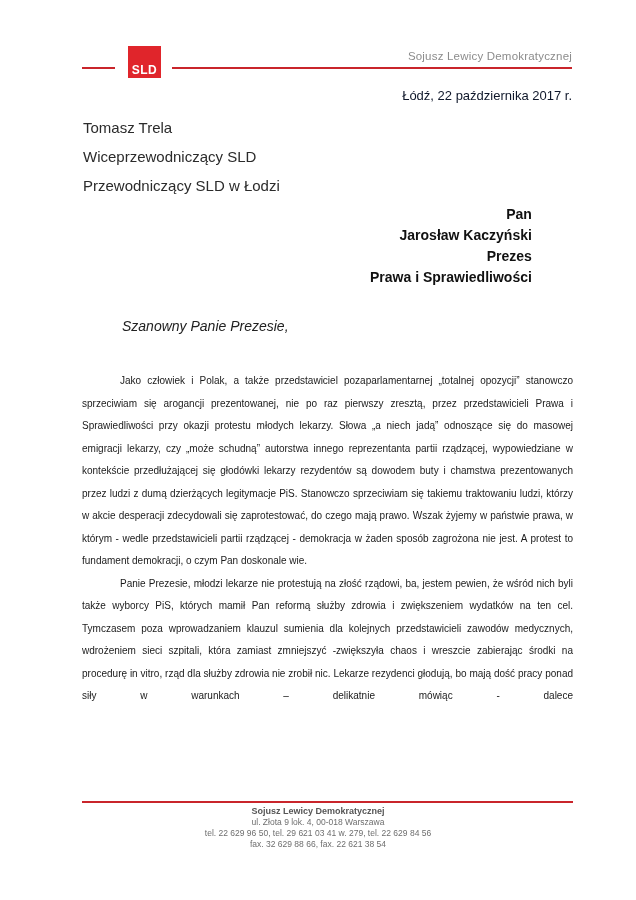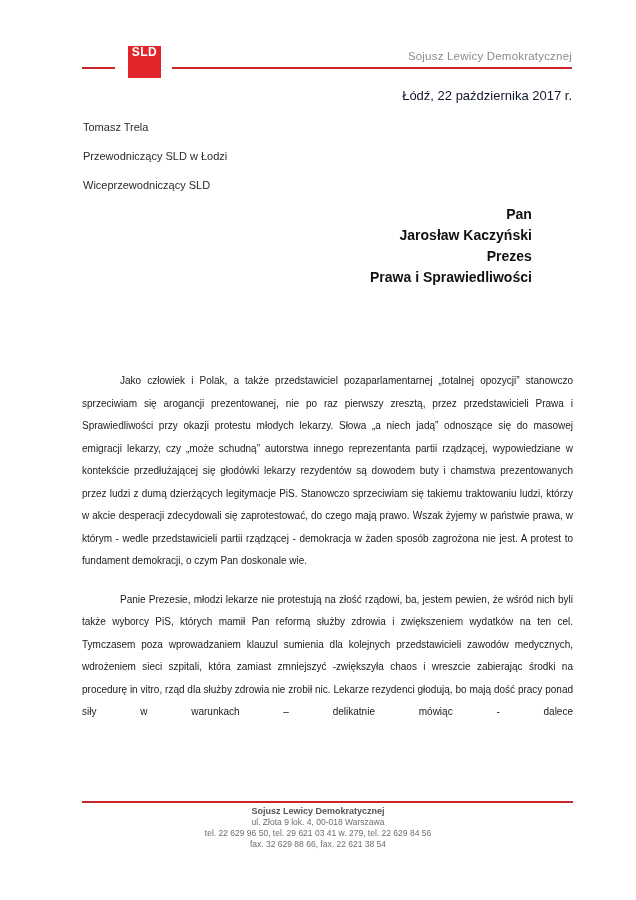--- a/index.html
+++ b/index.html
@@ -11,49 +11,49 @@
     color:#1a1a1a;
     overflow:hidden;
     margin:0 auto;
   }
   
   .lh-dash{position:absolute;left:82px;top:67px;width:33px;height:2px;background:#c9252b;}
   .lh-logo{
     position:absolute;left:128px;top:46px;width:33px;height:32px;
     background:#e0252b;
     display:flex;align-items:flex-end;justify-content:center;
-    padding-bottom:20px;box-sizing:border-box;
+    padding-bottom:2px;box-sizing:border-box;
   }
   .lh-logo span{
     color:#ffffff;font-weight:bold;font-size:12px;letter-spacing:.5px;line-height:1;
   }
   .lh-orgname{
     position:absolute;right:64px;top:50px;
     font-size:11.5px;color:#8c8c8c;letter-spacing:.2px;
   }
   .lh-rule{position:absolute;left:172px;right:64px;top:67px;height:2px;background:#c9252b;}
   
   .date-line{
     position:absolute;right:64px;top:88px;
     font-size:13px;color:#0f172a;
   }
   
-  .sender{position:absolute;left:83px;top:113px;font-size:11px;color:#2b2b2b;line-height:29px;}
+  .sender{position:absolute;left:83px;top:113px;font-size:15px;color:#2b2b2b;line-height:29px;}
   
   .recipient{position:absolute;left:370px;top:204px;font-size:14px;font-weight:bold;color:#111;line-height:21px;text-align:right;}
   
   .greeting{position:absolute;left:122px;top:318px;font-size:14px;font-style:italic;color:#222;}
   
   .letter-body{
     position:absolute;left:82px;top:370px;width:491px;
     font-size:10px;line-height:22.5px;color:#1a1a1a;
     text-align:justify;
   }
   .letter-body p{margin:0;text-indent:38px;}
-  .letter-body p.justify-last{text-align-last:justify;margin-top:16px;}
+  .letter-body p.justify-last{text-align-last:justify;}
   
   .footer-rule{position:absolute;left:82px;right:63px;top:801px;height:2px;background:#c9252b;}
   .footer-text{
     position:absolute;left:0;right:0;top:806px;
     text-align:center;font-size:8.5px;line-height:11px;color:#6e6e6e;
   }
   .footer-text .f-org{font-weight:bold;color:#565656;font-size:9px;}
 </style>
 </head>
 <body>
@@ -64,31 +64,32 @@
   <div class="lh-logo">
     <span>SLD</span>
   </div>
   <div class="lh-orgname">Sojusz Lewicy Demokratycznej</div>
   <div class="lh-rule"></div>
 
   <div class="date-line">Łódź, 22 października 2017 r.</div>
 
   <div class="sender">
     <div>Tomasz Trela</div>
+    <div>Wiceprzewodniczący SLD</div>
     <div>Przewodniczący SLD w Łodzi</div>
-    <div>Wiceprzewodniczący SLD</div>
   </div>
 
   <div class="recipient">
     <div>Pan</div>
     <div>Jarosław Kaczyński</div>
     <div>Prezes</div>
     <div>Prawa i Sprawiedliwości</div>
   </div>
 
+  <div class="greeting">Szanowny Panie Prezesie,</div>
 
   <div class="letter-body">
     <p>Jako człowiek i Polak, a także przedstawiciel pozaparlamentarnej „totalnej opozycji” stanowczo sprzeciwiam się arogancji prezentowanej, nie po raz pierwszy zresztą, przez przedstawicieli Prawa i Sprawiedliwości przy okazji protestu młodych lekarzy. Słowa „a niech jadą” odnoszące się do masowej emigracji lekarzy, czy „może schudną” autorstwa innego reprezentanta partii rządzącej, wypowiedziane w kontekście przedłużającej się głodówki lekarzy rezydentów są dowodem buty i chamstwa prezentowanych przez ludzi z dumą dzierżących legitymacje PiS. Stanowczo sprzeciwiam się takiemu traktowaniu ludzi, którzy w akcie desperacji zdecydowali się zaprotestować, do czego mają prawo. Wszak żyjemy w państwie prawa, w którym - wedle przedstawicieli partii rządzącej - demokracja w żaden sposób zagrożona nie jest. A protest to fundament demokracji, o czym Pan doskonale wie.</p>
     <p class="justify-last">Panie Prezesie, młodzi lekarze nie protestują na złość rządowi, ba, jestem pewien, że wśród nich byli także wyborcy PiS, których mamił Pan reformą służby zdrowia i zwiększeniem wydatków na ten cel. Tymczasem poza wprowadzaniem klauzul sumienia dla kolejnych przedstawicieli zawodów medycznych, wdrożeniem sieci szpitali, która zamiast zmniejszyć -zwiększyła chaos i wreszcie zabierając środki na procedurę in vitro, rząd dla służby zdrowia nie zrobił nic. Lekarze rezydenci głodują, bo mają dość pracy ponad siły w warunkach – delikatnie mówiąc - dalece</p>
   </div>
 
   <div class="footer-rule"></div>
   <div class="footer-text">
     <div class="f-org">Sojusz Lewicy Demokratycznej</div>
     <div>ul. Złota 9 lok. 4, 00-018 Warszawa</div>

